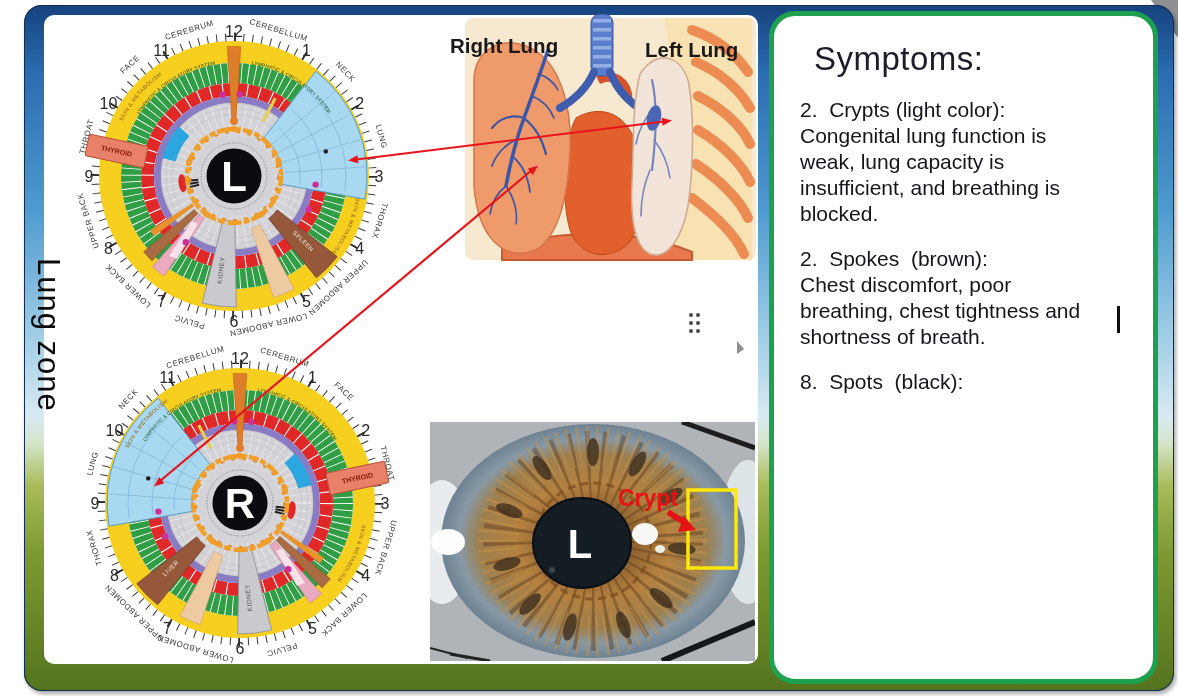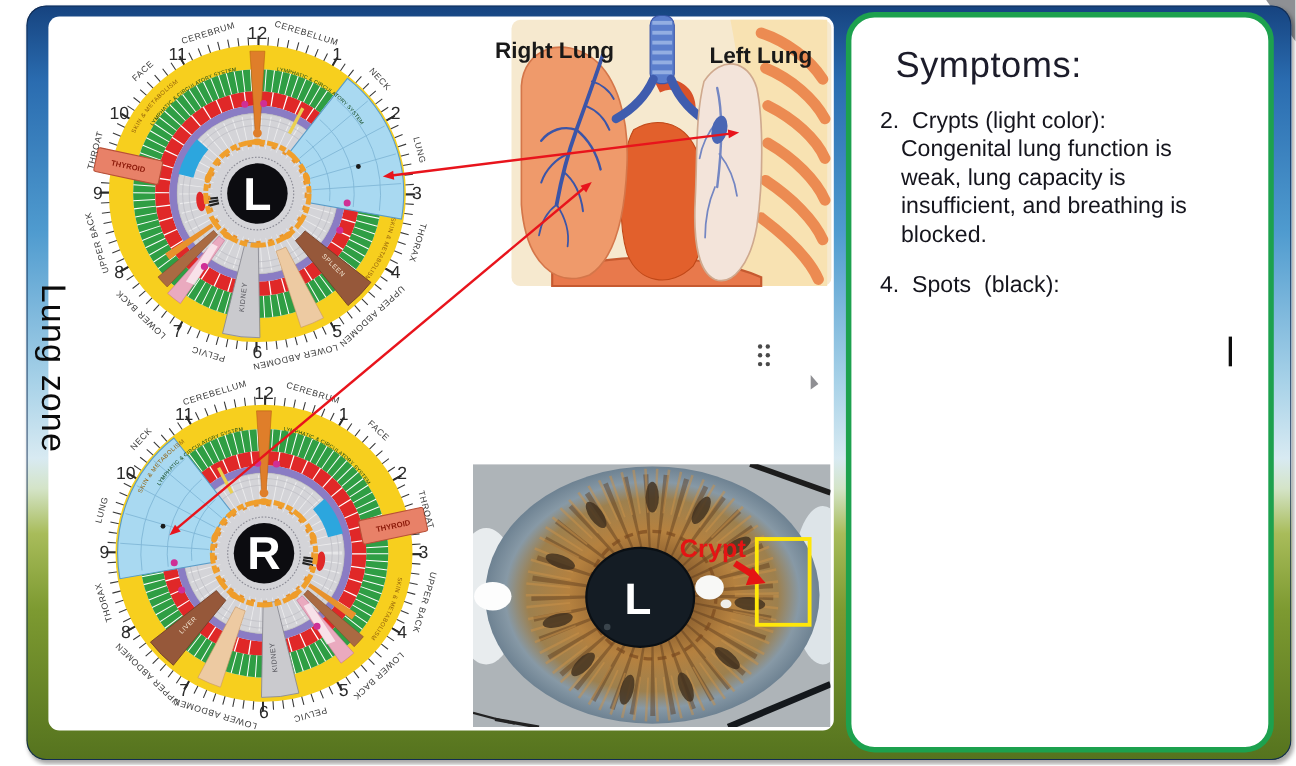--- a/index.html
+++ b/index.html
@@ -12,21 +12,21 @@
         background:linear-gradient(180deg,#16437f 0%,#2a6cb0 10%,#4f9bcf 30%,#a8d2e8 50%,
           #d8eaf2 60%,#d4e4c8 64%,#a8bc5a 70%,#7d9a31 80%,#55731e 100%);z-index:1;}
   .main-panel{position:absolute;left:44px;top:15px;width:714px;height:649px;background:#fff;
         border-radius:10px;z-index:2;}
   .symptoms-panel{position:absolute;left:769px;top:11px;width:389px;height:673px;background:#fff;
         border:5px solid #1da14e;border-radius:26px;box-sizing:border-box;z-index:2;
         padding:24px 28px 20px 26px;}
   .sym-heading{font-size:33px;color:#1c1c2a;margin-left:14px;letter-spacing:.5px;}
   .sym-item{margin-top:19px;font-size:21px;line-height:26px;color:#15151d;}
   .sym-title{white-space:pre-wrap;}
-  .sym-body{white-space:pre-wrap;margin-left:19px;}
+  .sym-body{white-space:pre-wrap;}
   .vertical-title{position:absolute;left:30px;top:258px;writing-mode:vertical-rl;
         font-size:31px;color:#0b0b0b;z-index:3;letter-spacing:1px;}
   .chart{position:absolute;z-index:3;}
   .chart-l{left:74px;top:16px;}
   .chart-r{left:80px;top:343px;}
   .anatomy{position:absolute;left:448px;top:14px;z-index:3;}
   .irisphoto{position:absolute;left:430px;top:422px;z-index:3;}
   .arrows-overlay{position:absolute;left:0;top:0;z-index:6;pointer-events:none;}
   .drag-handle{position:absolute;left:686px;top:310px;z-index:4;}
   .pointer-artifact{position:absolute;left:735px;top:341px;z-index:4;}
@@ -375,21 +375,27 @@
   <div class="symptoms-panel">
     <div class="sym-heading">Symptoms:</div>
     <div class="sym-item">
       <div class="sym-title">2.  Crypts (light color):</div>
       <div class="sym-body">Congenital lung function is
 weak, lung capacity is
 insufficient, and breathing is
 blocked.</div>
     </div>
     <div class="sym-item">
-      <div class="sym-title">4.  Spots  (black):</div>
+      <div class="sym-title">2.  Spokes  (brown):</div>
+      <div class="sym-body">Chest discomfort, poor
+breathing, chest tightness and
+shortness of breath.</div>
+    </div>
+    <div class="sym-item">
+      <div class="sym-title">8.  Spots  (black):</div>
     </div>
   </div>
   <div class="cursor-bar"></div>
 
   <svg class="arrows-overlay" width="1178" height="696" viewBox="0 0 1178 696">
     <g stroke="#e8141c" fill="#e8141c">
       <line x1="356" y1="159.5" x2="664" y2="121.5" stroke-width="2.2"></line>
       <polygon points="672,120.5 662.6,125.7 661.6,117.7" stroke="none"></polygon>
       <polygon points="348,160.5 358.4,163.3 357.4,155.3" stroke="none"></polygon>
     </g>

